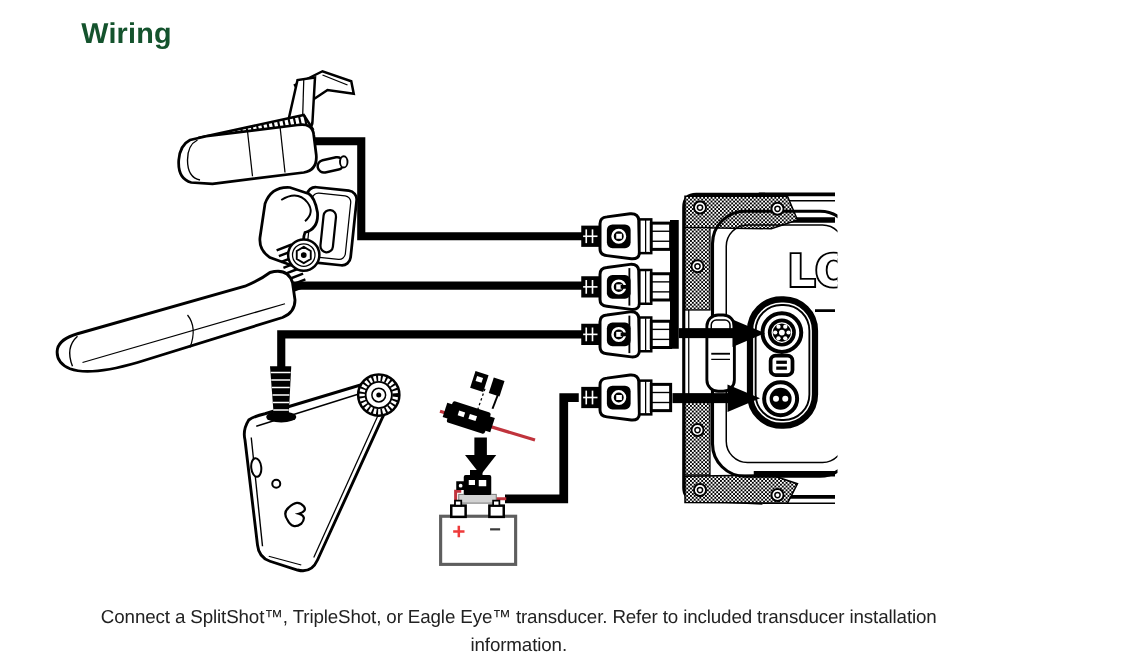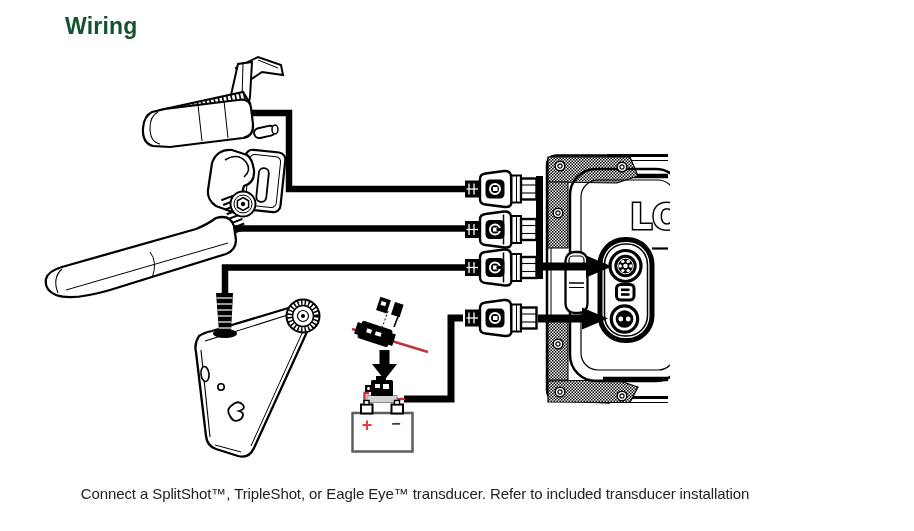--- a/index.html
+++ b/index.html
@@ -238,13 +238,14 @@
   </g>
   <g fill="#000">
     <rect x="538" y="314.5" width="46" height="8"></rect>
     <polygon points="582,307.5 608,318.5 582,329.5"></polygon>
   </g>
 </svg>
 </div>
 
 <div class="caption">
   <div>Connect a SplitShot™, TripleShot, or Eagle Eye™ transducer. Refer to included transducer installation</div>
+  <div>information.</div>
 </div>
 
 </body></html>

